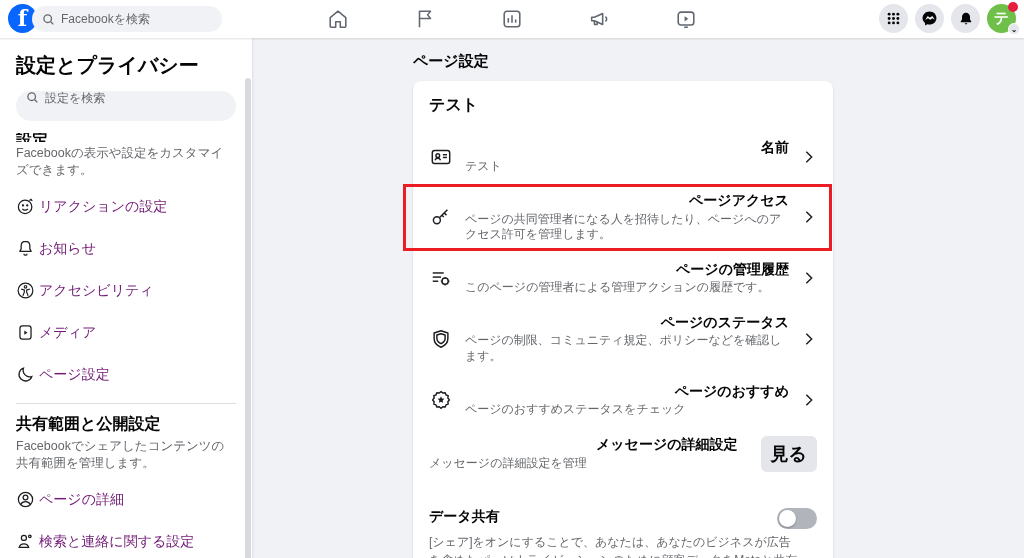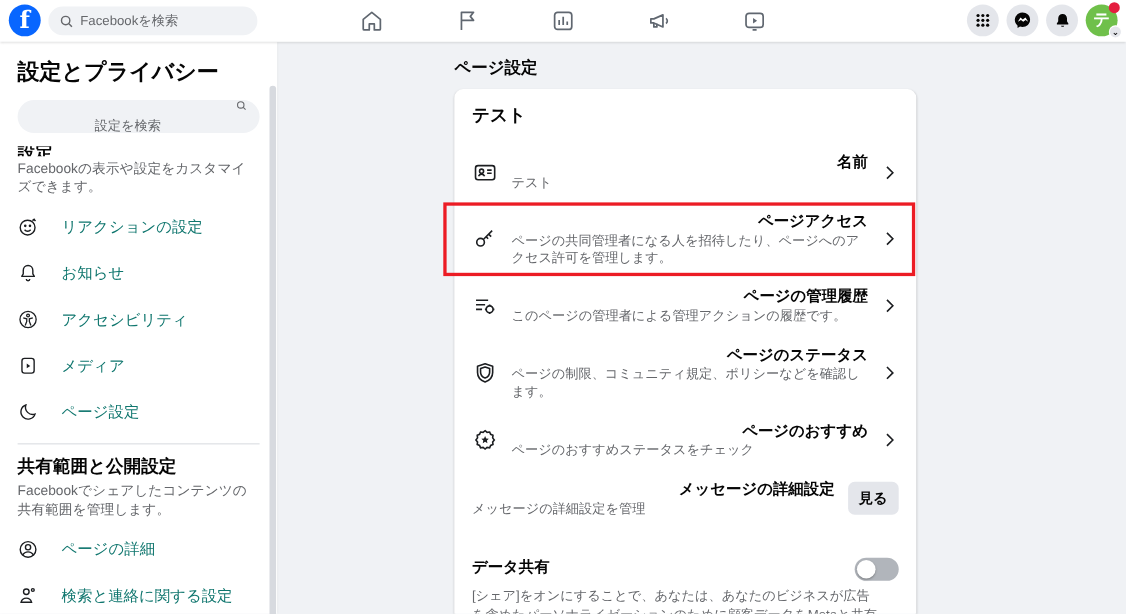--- a/index.html
+++ b/index.html
@@ -5,21 +5,21 @@
   * { margin:0; padding:0; box-sizing:border-box; }
   html,body { width:1024px; height:558px; overflow:hidden;
     font-family:"Liberation Sans","DejaVu Sans",sans-serif; background:#f0f2f5; color:#050505; }
 
   
   .topbar { position:absolute; top:0; left:0; width:1024px; height:38px; background:#fff;
     box-shadow:0 1px 2px rgba(0,0,0,.12); z-index:30; }
   .fb-logo { position:absolute; left:8px; top:4px; width:29px; height:29px; border-radius:50%;
     background:#0866ff; color:#fff; font-weight:bold; font-size:22px; text-align:center; line-height:29px;
     font-family:"DejaVu Serif",serif; }
-  .top-search { position:absolute; left:44px; top:6px; width:190px; height:26px; background:#f0f2f5;
+  .top-search { position:absolute; left:32px; top:6px; width:190px; height:26px; background:#f0f2f5;
     border-radius:14px; display:flex; align-items:center; padding:0 10px; gap:6px; }
   .top-search svg { flex:0 0 auto; }
   .top-search input { border:none; background:transparent; outline:none; font-size:12px; width:140px;
     color:#050505; font-family:inherit; }
   .top-search input::placeholder { color:#65676b; }
   .nav-icons { position:absolute; left:0; top:0; width:1024px; height:38px; display:flex;
     justify-content:center; align-items:center; gap:63px; pointer-events:none; }
   .nav-icon { width:24px; height:24px; color:#606770; display:flex; align-items:center; justify-content:center;
     pointer-events:auto; cursor:pointer; }
   .top-right { position:absolute; right:8px; top:4px; display:flex; gap:7px; align-items:center; }
@@ -29,30 +29,30 @@
     color:#fff; font-weight:bold; font-size:15px; display:flex; align-items:center; justify-content:center; cursor:pointer; }
   .avatar .dot { position:absolute; top:-2px; right:-2px; width:10px; height:10px; border-radius:50%;
     background:#e41e3f; }
   .avatar .chev { position:absolute; bottom:-2px; right:-4px; width:12px; height:12px; border-radius:50%;
     background:#e4e6eb; color:#050505; font-size:8px; line-height:12px; text-align:center; border:1px solid #fff; }
 
   
   .sidebar { position:absolute; top:38px; left:0; width:252px; height:520px; background:#fff;
     box-shadow:1px 0 2px rgba(0,0,0,.08); padding:10px 16px 0 16px; z-index:10; }
   .sidebar h1 { font-size:20px; font-weight:700; margin:4px 0 12px 0; }
-  .side-search { height:30px; background:#f0f2f5; border-radius:16px; display:flex; align-items:flex-end;
-    padding:0 10px; gap:6px; margin-bottom:12px;flex-direction:column; }
+  .side-search { height:30px; background:#f0f2f5; border-radius:16px; display:flex; align-items:flex-start;
+    padding:0 10px; gap:6px; margin-bottom:12px; }
   .side-search input { border:none; background:transparent; outline:none; font-size:12px; width:140px; font-family:inherit; }
   .side-search input::placeholder { color:#65676b; }
   .clip-head { height:9px; overflow:hidden; position:relative; }
   .clip-head span { position:absolute; bottom:0; left:0; font-size:16px; font-weight:700; line-height:16px;
     transform:translateY(6px); }
   .side-desc { font-size:12.5px; color:#65676b; line-height:1.35; margin:3px 0 8px 0; }
   .side-sec { font-size:16px; font-weight:700; margin:10px 0 2px 0; }
-  .side-item { display:flex; align-items:center; gap:21px; height:28px; font-size:14px; color:#0f766e;
+  .side-item { display:flex; align-items:center; gap:4px; height:28px; font-size:14px; color:#701a75;
     padding:0 8px; margin:14px -8px; border-radius:8px; cursor:pointer; }
   .side-item.sel { background:#f0f2f5; }
   .side-item svg { flex:0 0 auto; color:#1c1e21; }
   .side-div { border:none; border-top:1px solid #dadde1; margin:8px 0 4px 0; }
   .side-scroll { position:absolute; top:40px; right:1px; width:6px; height:516px; background:#d7dadf;
     border-radius:3px; }
 
   
   .main { position:absolute; top:38px; left:222px; width:802px; height:520px; background:#f0f2f5;
     overflow:hidden; }
@@ -61,22 +61,22 @@
     box-shadow:0 1px 2px rgba(0,0,0,.18); padding:14px 16px 20px 16px; }
   .card-title { font-size:16px; font-weight:700; margin-bottom:14px; }
   .row { display:flex; align-items:center; gap:12px; padding:9px 0; cursor:pointer; position:relative; }
   .row .ric { flex:0 0 24px; color:#1c1e21; display:flex; align-items:center; justify-content:center; }
   .row .rtxt { flex:1; }
   .row .rt { font-size:14px; font-weight:600; line-height:1.25;text-align:right; }
   .row .rs { font-size:12px; color:#65676b; line-height:1.3; margin-top:2px; }
   .row .chev { flex:0 0 auto; color:#1c1e21; }
   .row.hl::after { content:""; position:absolute; left:-26px; right:-15px; top:1px; bottom:1px;
     border:3px solid var(--annot,#ec1c24); pointer-events:none; }
-  .btn-gray { background:#e4e6eb; border:none; border-radius:6px; font-size:13px; font-weight:600;
-    padding:6px 10px; cursor:pointer; color:#050505; font-family:inherit; }
+  .btn-gray { background:#e4e6eb; border:none; border-radius:6px; font-size:18px; font-weight:600;
+    padding:6px 10px; cursor:pointer; color:#050505; font-family:inherit;margin-left:11px; }
   .toggle { width:40px; height:21px; border-radius:11px; background:#b1b5bb; position:relative;
     flex:0 0 auto; cursor:pointer; }
   .toggle .knob { position:absolute; left:2px; top:2px; width:17px; height:17px; border-radius:50%;
     background:#fff; box-shadow:0 1px 2px rgba(0,0,0,.3); }
   .ds-head { display:flex; align-items:flex-start; gap:12px; margin-top:27px; }
   .ds-title { font-size:14px; font-weight:600; flex:1; }
   .para { font-size:12px; color:#65676b; line-height:1.5; margin-top:4px; }
   .para b { color:#050505; }
   svg { display:block; }
 </style>

